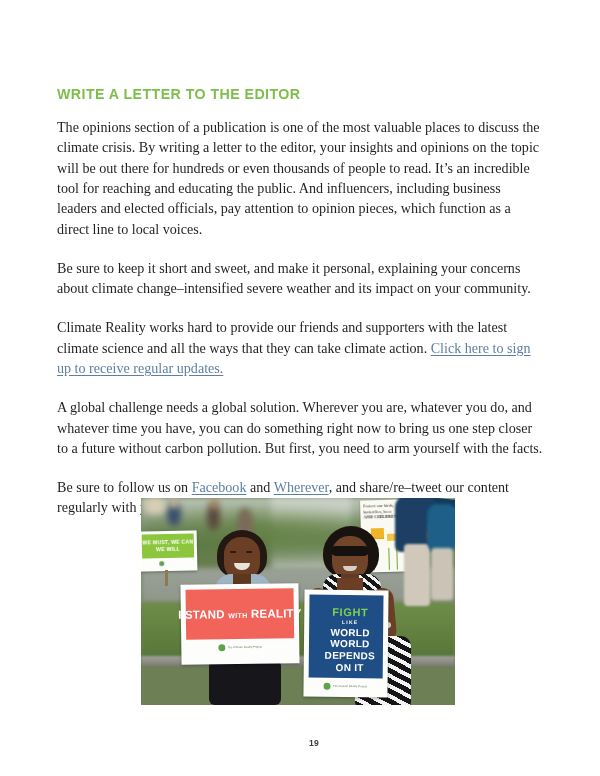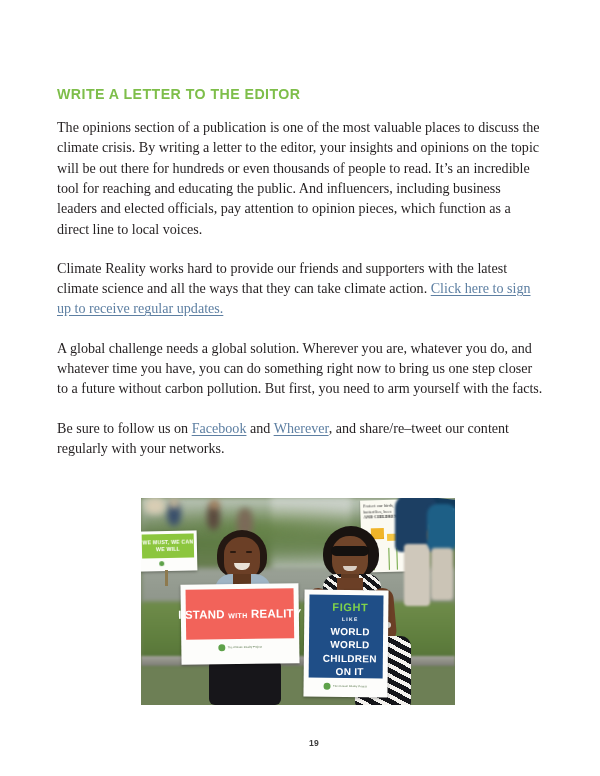--- a/index.html
+++ b/index.html
@@ -158,21 +158,21 @@
   .sign-red-text .small {
     font-size: 7px;
     letter-spacing: 0.4px;
   }
   .sign-blue-band {
     position: absolute;
     background: #1f4e87;
     display: flex;
     flex-direction: column;
     align-items: center;
-    justify-content: space-between;
+    justify-content: center;
     padding-top: 6px;
     box-sizing: border-box;
     padding-left: 8px;
   }
   .blue-l1 {
     font-family: "Liberation Sans", sans-serif;
     font-weight: bold;
     font-size: 11px;
     color: #7fd14b;
     letter-spacing: 0.6px;
@@ -259,20 +259,21 @@
 <body>
 
 <div class="page">
 
   <div class="content">
 
     <h2 class="section-heading">WRITE A LETTER TO THE EDITOR</h2>
 
     <p class="body-para">The opinions section of a publication is one of the most valuable places to discuss the climate crisis. By writing a letter to the editor, your insights and opinions on the topic will be out there for hundreds or even thousands of people to read. It’s an incredible tool for reaching and educating the public. And influencers, including business leaders and elected officials, pay attention to opinion pieces, which function as a direct line to local voices.</p>
 
+    <p class="body-para">Be sure to keep it short and sweet, and make it personal, explaining your concerns about climate change–intensified severe weather and its impact on your community.</p>
 
 
     <p class="body-para"><span>Climate Reality works hard to provide our friends and supporters with the latest climate science and all the ways that they can take climate action. </span><a class="doc-link" href="#">Click here to sign up to receive regular updates.</a></p>
 
     <p class="body-para">A global challenge needs a global solution. Wherever you are, whatever you do, and whatever time you have, you can do something right now to bring us one step closer to a future without carbon pollution. But first, you need to arm yourself with the facts.</p>
 
     <p class="body-para"><span>Be sure to follow us on </span><a class="doc-link" href="#">Facebook</a><span> and </span><a class="doc-link" href="#">Wherever</a><span>, and share/re–tweet our content regularly with your networks.</span></p>
   </div>
 
   <div class="photo-wrap">
@@ -394,21 +395,21 @@
         <div style="position:absolute;left:46px;top:110px;width:56px;height:70px;background:
              repeating-linear-gradient(28deg,#15161a 0 5px,#f4f2ee 5px 9px);border-radius:8px 10px 4px 4px;"></div>
       </div>
 
       <div class="placard" style="left:163px;top:92px;width:84px;height:107px;transform:rotate(0.6deg);">
         <div class="sign-blue-band" style="left:5px;top:5px;width:74px;height:83px;">
           <div class="blue-l1">FIGHT</div>
           <div class="blue-like">LIKE</div>
           <div class="blue-l2">WORLD</div>
           <div class="blue-l2">WORLD</div>
-          <div class="blue-l2">CHILDREN</div>
+          <div class="blue-l2">DEPENDS</div>
           <div class="blue-l2">ON IT</div>
         </div>
         <div class="placard-logo" style="top:93px;left:5px;width:74px;">
           <div class="logo-leaf"></div>
           <div class="logo-text">The Climate Reality Project</div>
         </div>
       </div>
 
     </div>
   </div>

